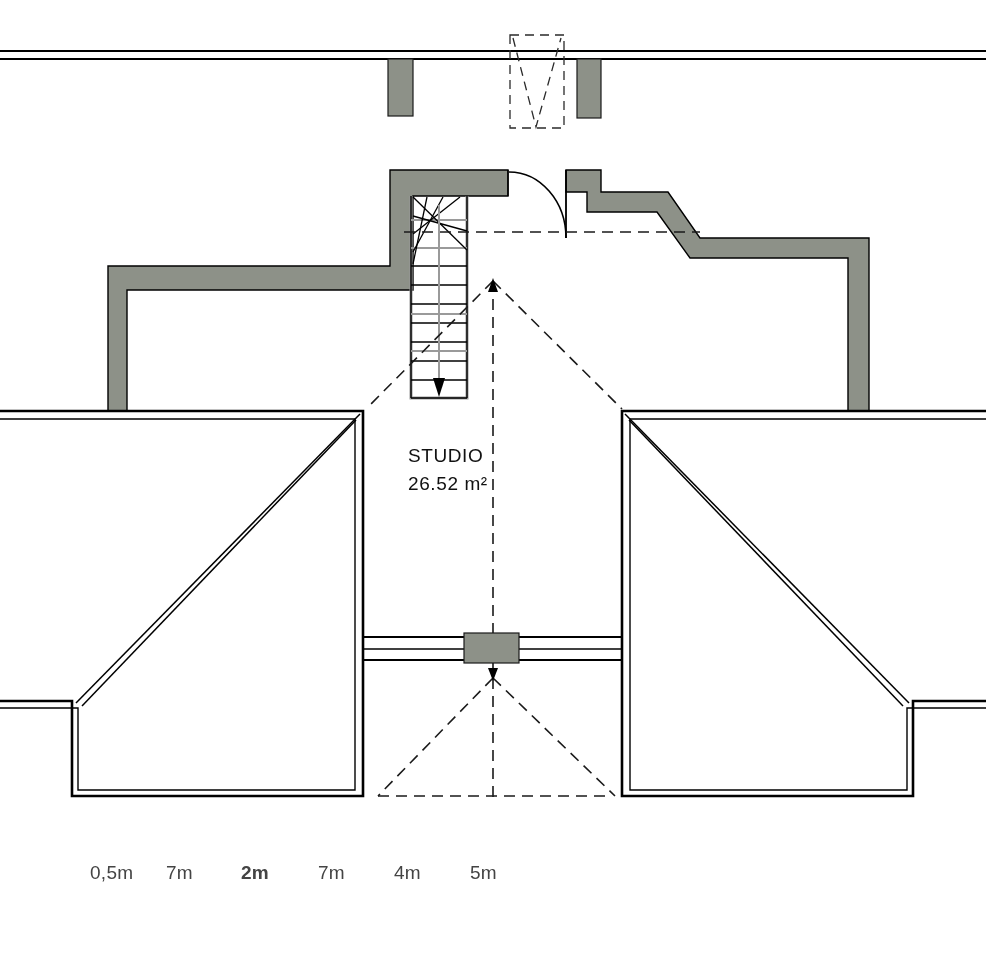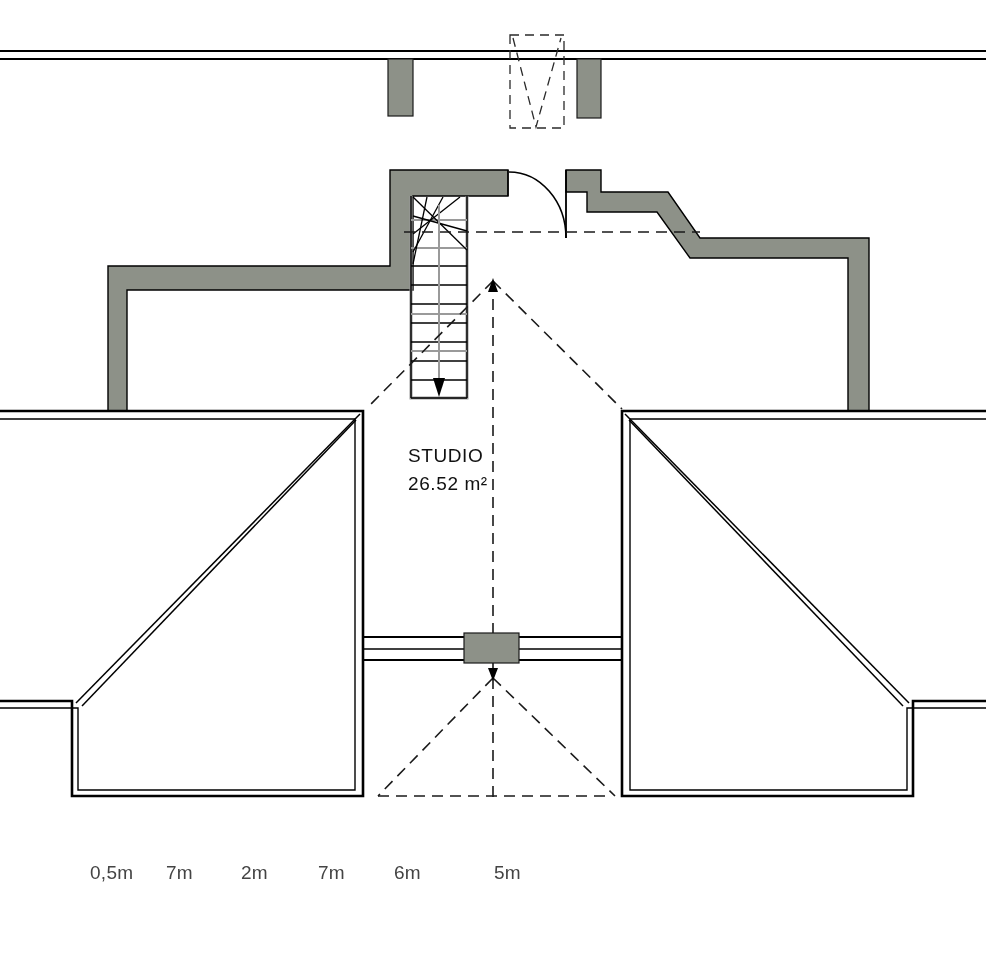--- a/index.html
+++ b/index.html
@@ -240,19 +240,19 @@
     <div class="seg light" style="width:10%"></div>
     <div class="seg dark" style="width:10%"></div>
     <div class="seg light" style="width:10%"></div>
     <div class="seg dark" style="width:20%"></div>
     <div class="seg light" style="width:20%"></div>
   </div>
 
   <div id="scale-labels">
     <span class="scale-text" style="left:90px; top:862px;">0,5m</span>
     <span class="scale-text" style="left:166px; top:862px;">7m</span>
-    <span class="scale-text" style="left:241px; top:862px;">2m</span>
+    <span class="scale-text" style="left:241px; top:862px;font-weight:bold;">2m</span>
     <span class="scale-text" style="left:318px; top:862px;">7m</span>
-    <span class="scale-text" style="left:394px; top:862px;">6m</span>
-    <span class="scale-text" style="left:470px; top:862px;margin-left:24px;">5m</span>
+    <span class="scale-text" style="left:394px; top:862px;">4m</span>
+    <span class="scale-text" style="left:470px; top:862px;">5m</span>
   </div>
 
 </div>
 
 </body></html>

